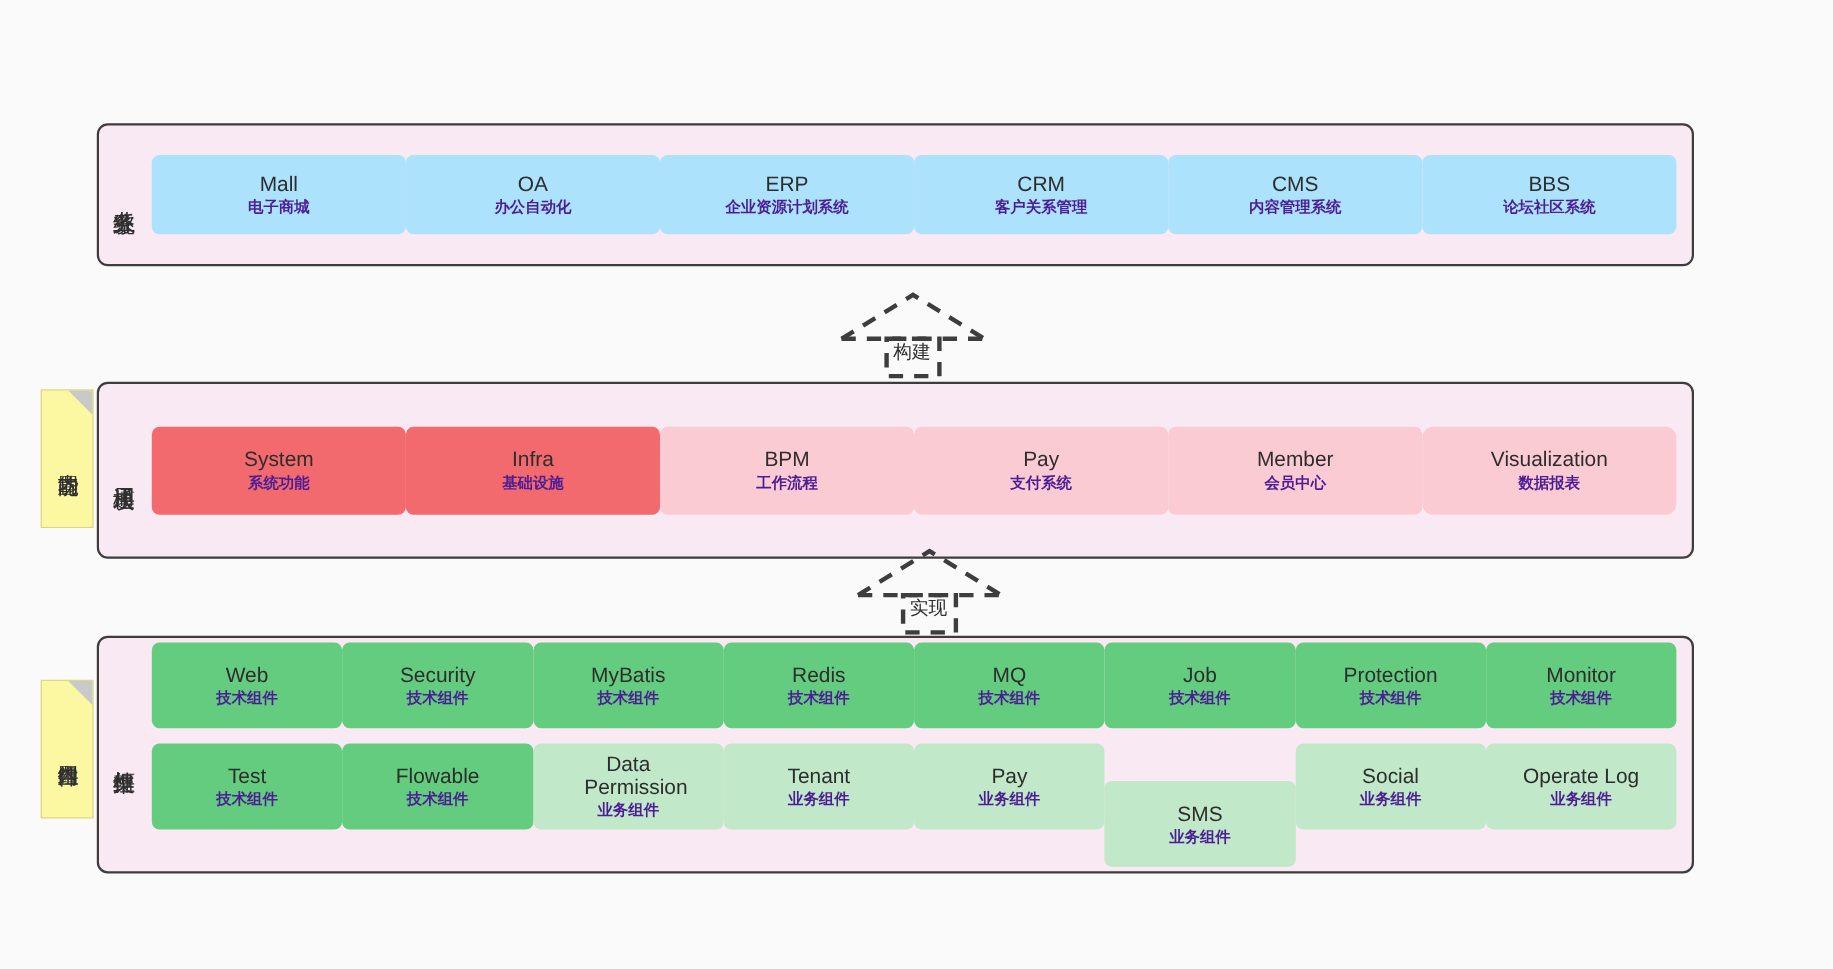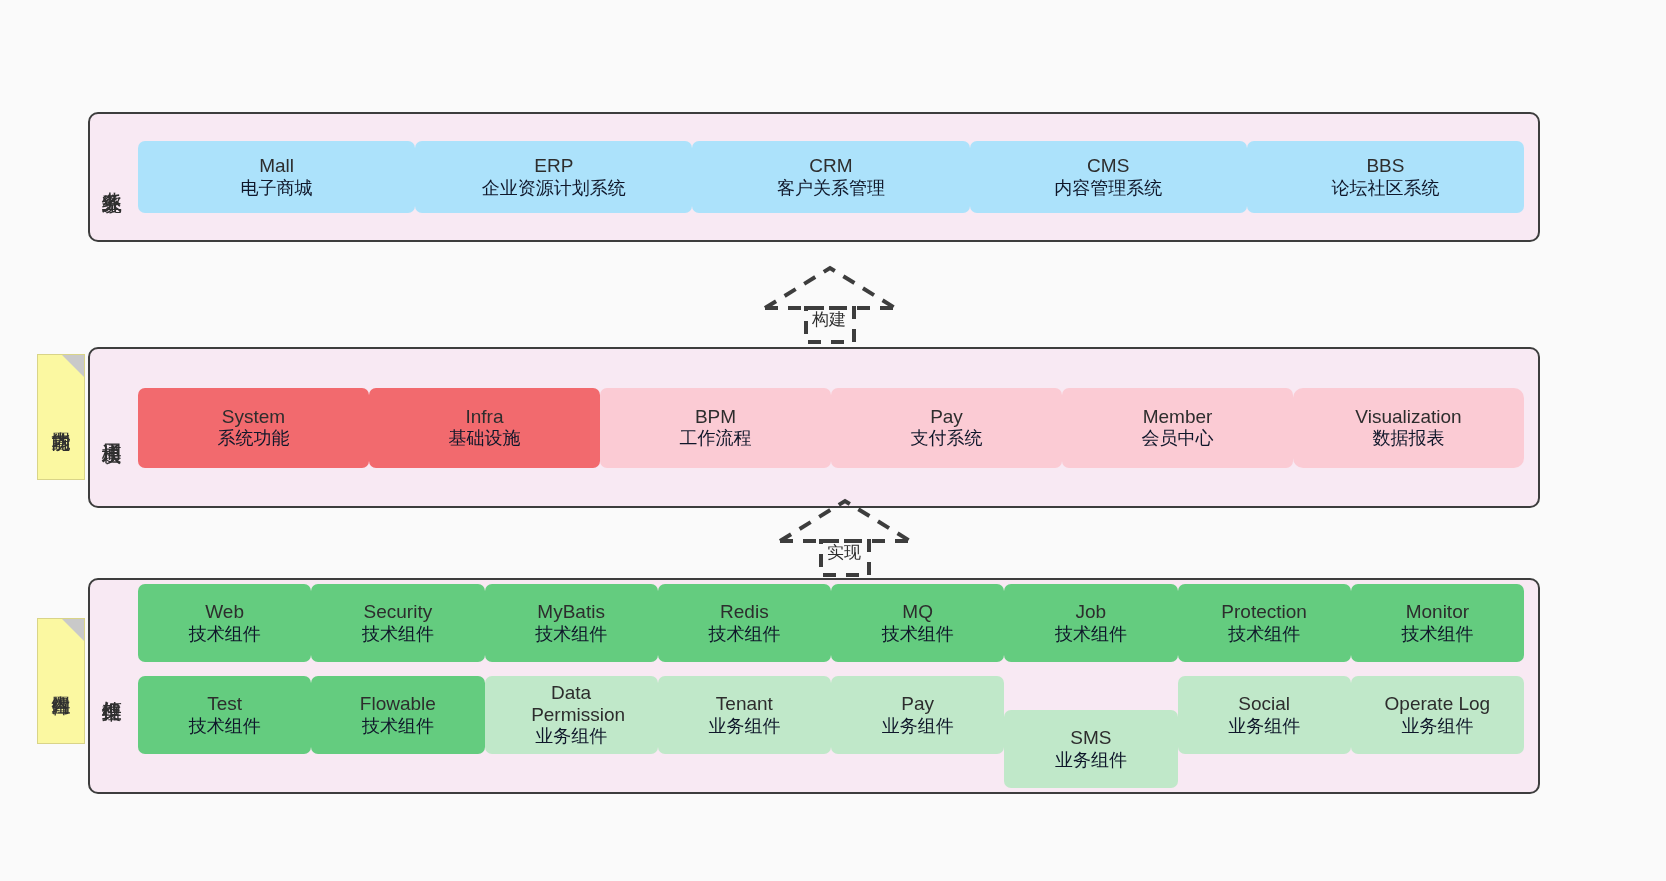--- a/index.html
+++ b/index.html
@@ -74,22 +74,23 @@
     justify-content: center;
     text-align: center;
     padding: 6px 4px;
     line-height: 1.22;
   }
   .card .en {
     font-size: 19px;
     color: #2d2d2d;
   }
   .card .cn {
-    font-size: 18px;
-    color: #0f172a;
+    font-size: 14px;
+    color: #4c1d95;
+    font-weight: bold;
   }
   .card.wrap .en { line-height: 1.15; }
 
   .blue   { background: #ace2fb; }
   .red    { background: #f26a6e; }
   .pink   { background: #fbcbd4; }
   .green  { background: #64cc7f; }
   .mint   { background: #c0e8c9; }
 
   
@@ -142,20 +143,24 @@
   <div class="layer" style="left:88px; top:112px; width:1452px; height:130px;">
     <div class="layer-title">业务系统</div>
     <div class="layer-body">
       <div class="row">
 
         <div class="card blue" style="height:72px;">
           <span class="en">Mall</span>
           <span class="cn">电子商城</span>
         </div>
 
+        <div class="card blue" style="height:72px;">
+          <span class="en">OA</span>
+          <span class="cn">办公自动化</span>
+        </div>
 
         <div class="card blue" style="height:72px;">
           <span class="en">ERP</span>
           <span class="cn">企业资源计划系统</span>
         </div>
 
         <div class="card blue" style="height:72px;">
           <span class="en">CRM</span>
           <span class="cn">客户关系管理</span>
         </div>

